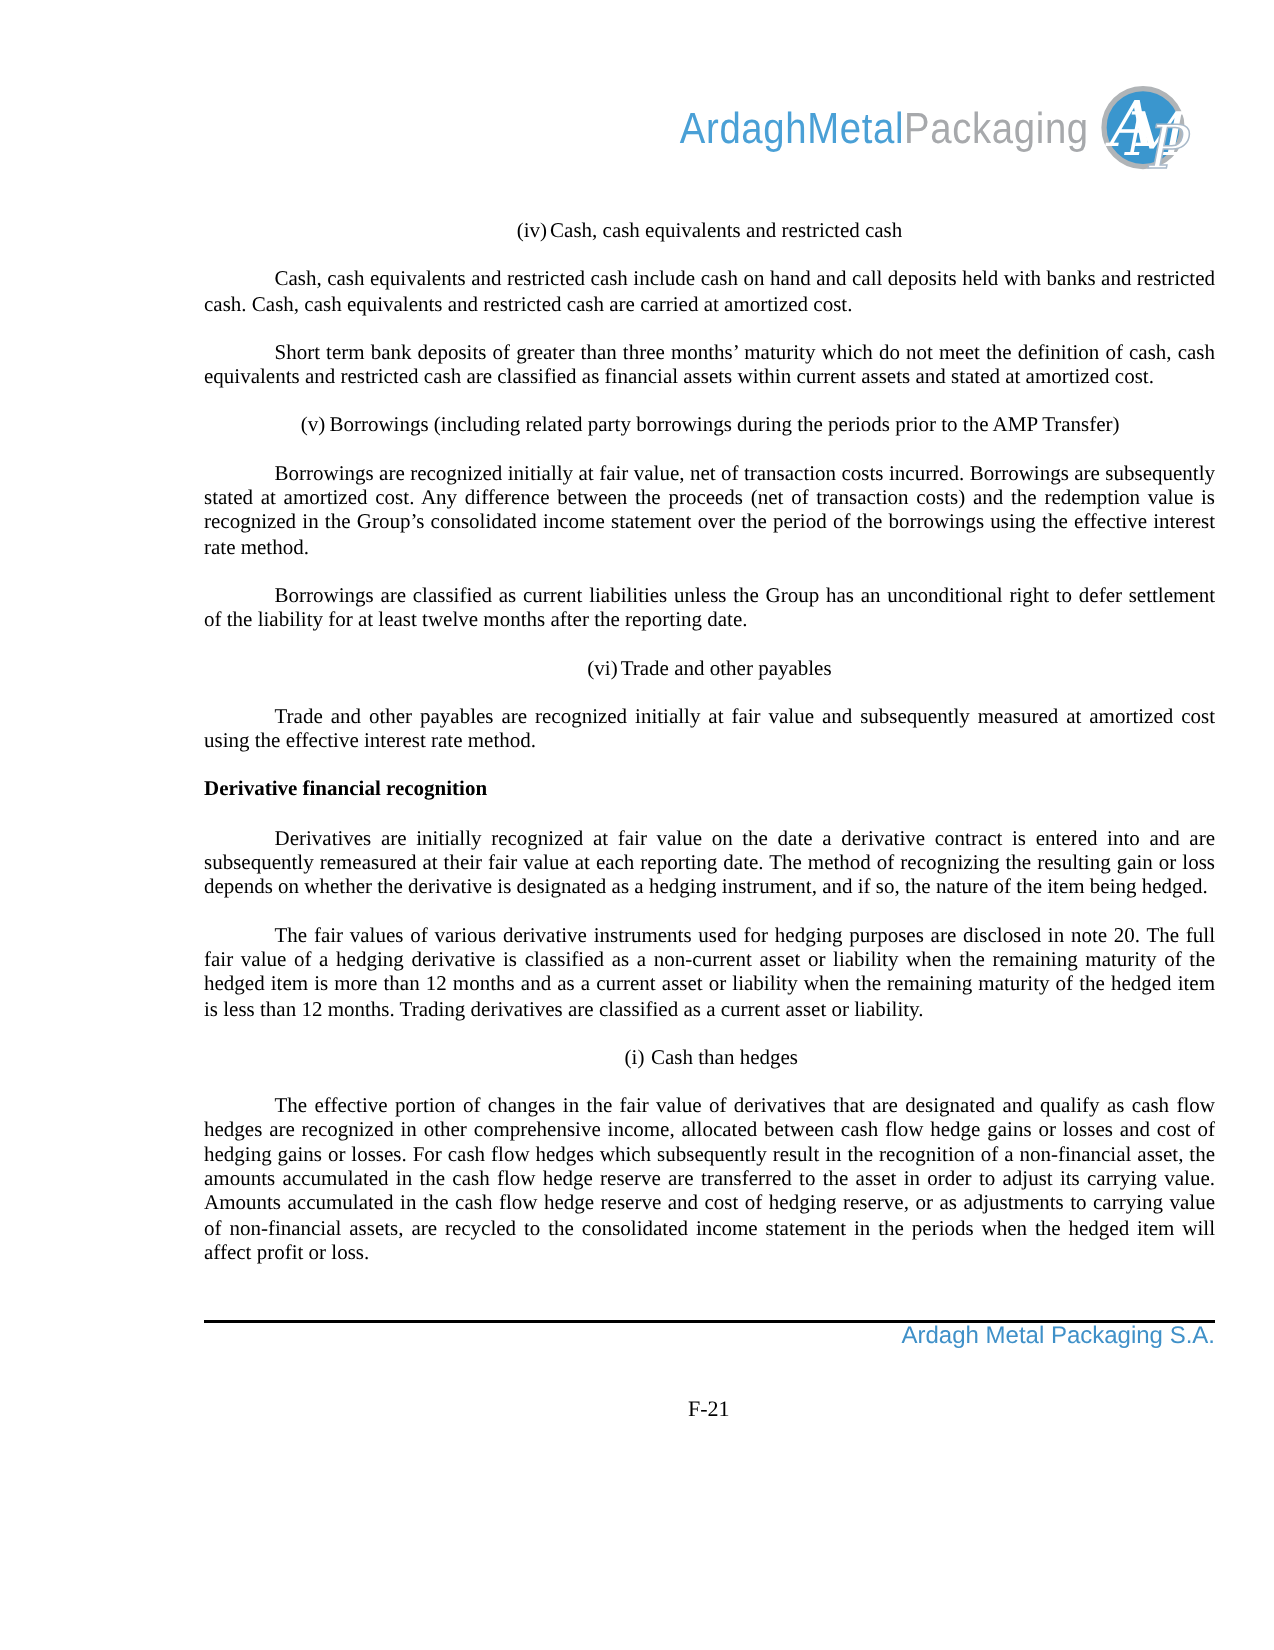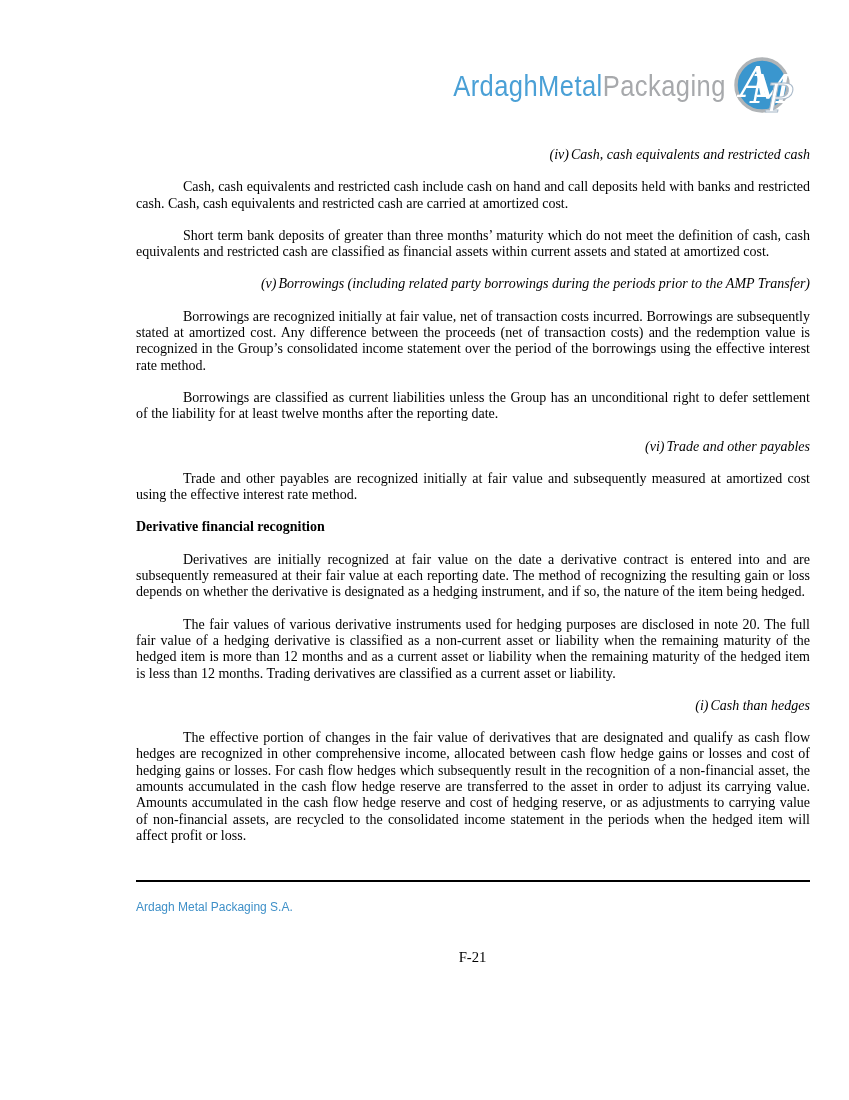--- a/index.html
+++ b/index.html
@@ -34,31 +34,32 @@
     font-family: "DejaVu Serif", serif;
     font-style: italic;
     fill: #ffffff;
   }
   .em-p { fill: #ffffff; stroke: #A9B9C9; stroke-width: 1px; }
   
   .content { padding: 0 87px 0 88px; }
   .content p { margin: 16px 0; }
   .content p:first-child { margin-top: 0; }
   .para { text-align: justify; text-indent: 47px; }
-  .list-heading { text-align: right; font-style: italic; }
+  .list-heading { text-align: center; }
   .marker { display: inline-block; min-width: 18px; margin-right: 2px; }
   .bold-heading { font-weight: bold; }
   
   .footer { margin: 36px 87px 0 88px; border-top: 2px solid #000000; }
   .footer-company {
+    text-align: right;
     font-family: "Liberation Sans", sans-serif;
-    font-size: 12px;
+    font-size: 16px;
     line-height: 15px;
     color: #3F90C8;
-    margin-top: 18px;
+    margin-top: 1px;
   }
   .page-number { text-align: center; font-size: 14.7px; margin-top: 34px; }
 </style>
 </head>
 <body>
 
 <div class="page">
 
   <div class="header">
     <div class="logo">

